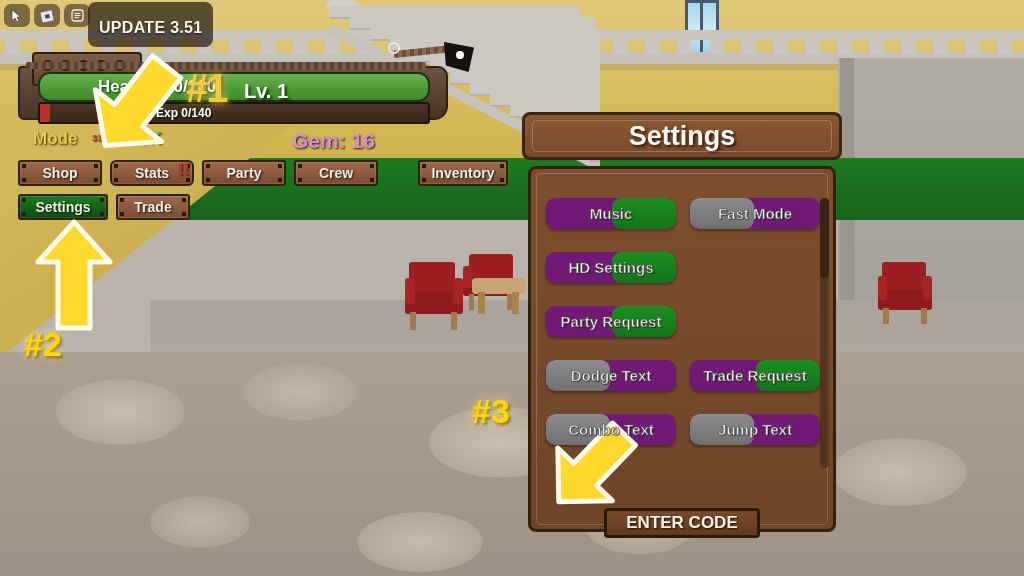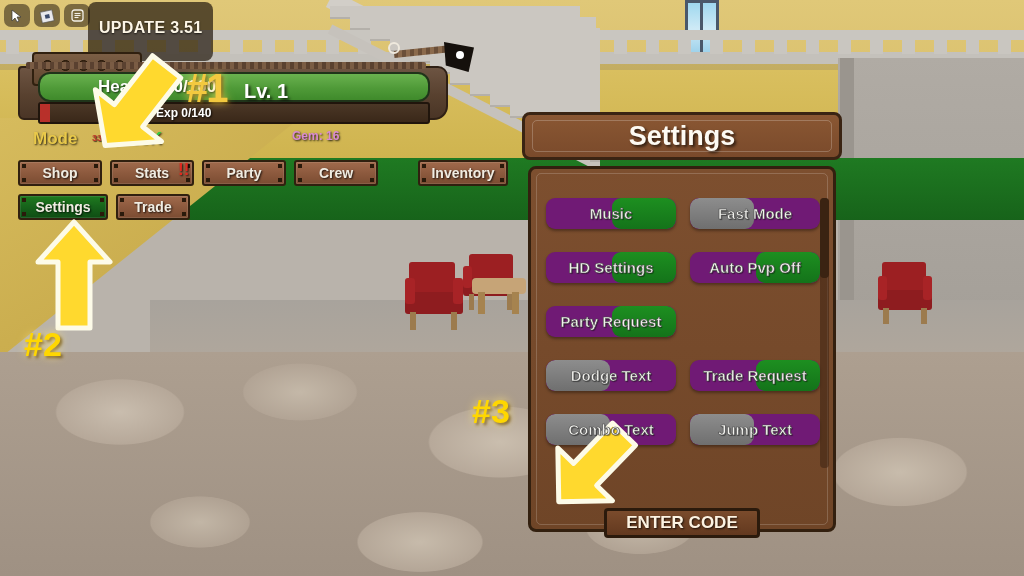--- a/index.html
+++ b/index.html
@@ -79,22 +79,22 @@
   .chair .leg{position:absolute;background:#9c7b4e;}
 
   .table{position:absolute;}
   .table .top{position:absolute;background:#c6a477;border-radius:4px;}
   .table .leg{position:absolute;background:#a6834f;}
 
   
   #topbar{position:absolute;left:0;top:0;width:1024px;height:30px;}
   .rbx-icon{position:absolute;top:4px;width:26px;height:23px;border-radius:7px;
     background:rgba(40,30,18,.55);display:flex;align-items:center;justify-content:center;}
-  #update-badge{position:absolute;left:88px;top:2px;height:25px;padding:17px 11px;
-    border-radius:8px;background:rgba(38,28,16,.72);display:flex;align-items:flex-start;}
+  #update-badge{position:absolute;left:88px;top:2px;height:25px;padding:10px 11px;
+    border-radius:8px;background:rgba(38,28,16,.72);display:flex;align-items:flex-end;}
   #update-badge span{color:#fdf6e6;font-size:16px;font-weight:bold;letter-spacing:.3px;
     text-shadow:0 1px 2px rgba(0,0,0,.7);}
 
   
   #shiphud{position:absolute;left:16px;top:40px;width:450px;height:90px;}
   #hull{position:absolute;left:2px;top:26px;width:430px;height:54px;
     background:linear-gradient(180deg,#6d5442 0%,#58412f 55%,#4a3526 100%);
     border-radius:4px 10px 14px 6px;border:2px solid #2f2015;box-sizing:border-box;}
   #cabin{position:absolute;left:16px;top:12px;width:110px;height:34px;
     background:linear-gradient(180deg,#7b5e45 0%,#61462f 100%);
@@ -136,21 +136,21 @@
   #level{position:absolute;left:228px;top:40px;font-size:20px;font-weight:bold;
     color:#fff;text-shadow:2px 2px 3px rgba(0,0,0,.8);}
 
   
   #menu-label{position:absolute;left:33px;top:129px;font-size:17px;font-weight:bold;
     color:#e9c94a;text-shadow:1px 1px 2px rgba(0,0,0,.8);}
   #menu-sub{position:absolute;left:92px;top:133px;font-size:9px;font-weight:bold;
     color:#c0392b;text-shadow:1px 1px 1px rgba(0,0,0,.7);}
   #money{position:absolute;left:112px;top:129px;font-size:17px;font-weight:bold;
     color:#2ecc40;text-shadow:1px 1px 2px rgba(0,0,0,.8);}
-  #gem{position:absolute;left:292px;top:129px;font-size:12px;font-weight:bold;
+  #gem{position:absolute;left:292px;top:129px;font-size:21px;font-weight:bold;
     color:#d98ad4;text-shadow:1px 1px 2px rgba(0,0,0,.85);}
 
   
   .menubtn{position:absolute;height:26px;
     background:linear-gradient(180deg,#a06a4c 0%,#8d5a3e 50%,#7b4c32 100%);
     border:2px solid #30200f;border-radius:3px;box-sizing:border-box;
     display:flex;align-items:center;justify-content:center;
     box-shadow:inset 0 0 0 1px rgba(255,255,255,.10);}
   .menubtn.active{background:linear-gradient(180deg,#1f7a1f 0%,#16621a 50%,#0f4d13 100%);}
   .menubtn span{color:#f0ece2;font-size:14px;font-weight:bold;
@@ -368,21 +368,21 @@
   <div id="money">$200K</div>
   <div id="gem">Gem: 16</div>
 
   <div class="menubtn" id="btn-shop" style="left:18px;top:160px;width:84px;">
     <i class="nub tl"></i>
       <i class="nub tr"></i>
       <i class="nub bl"></i>
       <i class="nub br"></i>
     <span>Shop</span>
   </div>
-  <div class="menubtn" id="btn-stats" style="left:110px;top:160px;width:84px;">
+  <div class="menubtn" id="btn-stats" style="left:110px;top:160px;width:84px;border-radius:6px;">
     <i class="nub tl"></i>
       <i class="nub tr"></i>
       <i class="nub bl"></i>
       <i class="nub br"></i>
     <span>Stats</span>
   </div>
   <div id="stats-excl">!!</div>
   <div class="menubtn" id="btn-party" style="left:202px;top:160px;width:84px;">
     <i class="nub tl"></i>
       <i class="nub tr"></i>
@@ -433,24 +433,20 @@
           </div>
           <div class="toggle off">
             <div class="fill"></div>
             <span>Fast Mode</span>
           </div>
         </div>
         <div class="trow">
           <div class="toggle on">
             <div class="fill"></div>
             <span>HD Settings</span>
-          </div>
-          <div class="toggle on">
-            <div class="fill"></div>
-            <span>Auto Pvp Off</span>
           </div>
         </div>
         <div class="trow">
           <div class="toggle on">
             <div class="fill"></div>
             <span>Party Request</span>
           </div>
         </div>
         <div class="trow">
           <div class="toggle off">

